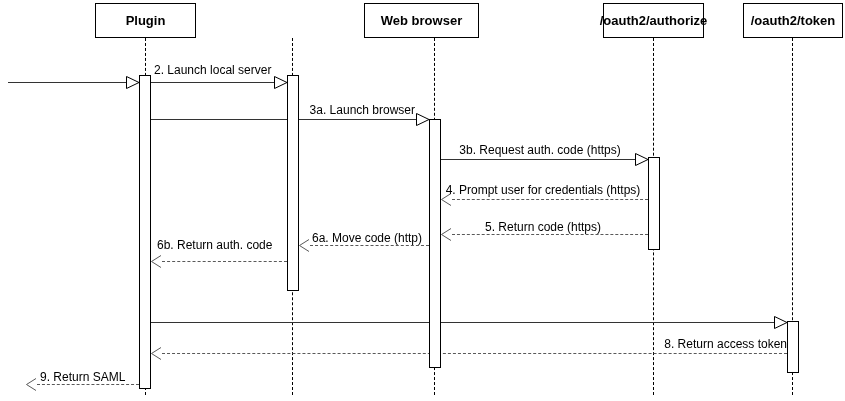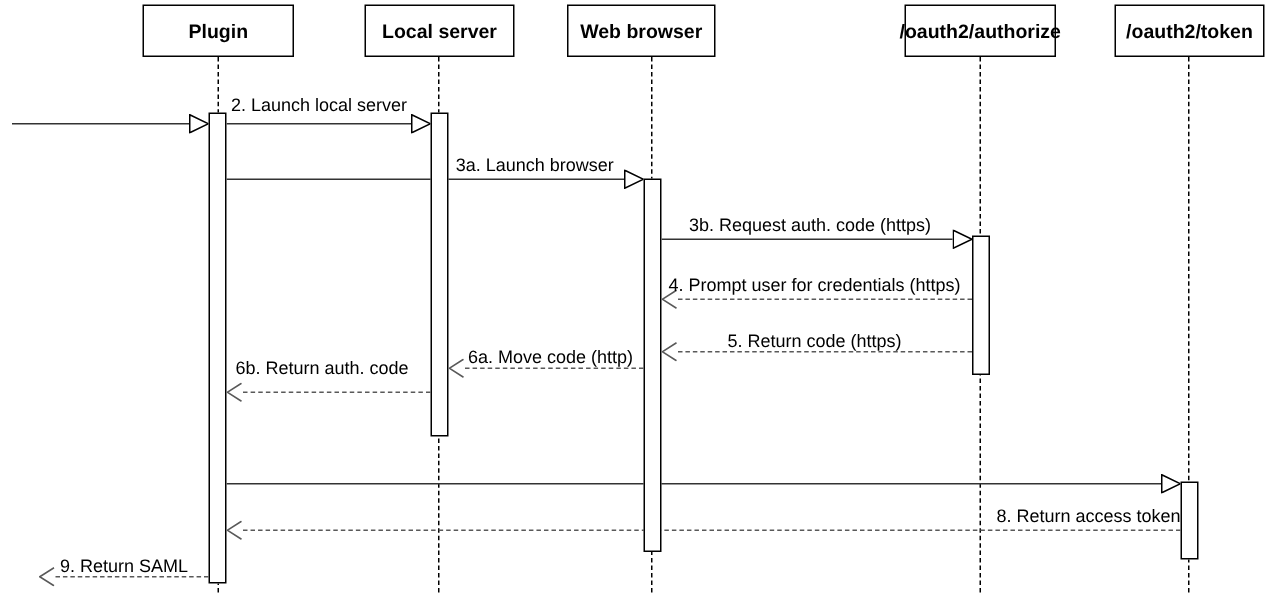--- a/index.html
+++ b/index.html
@@ -45,21 +45,21 @@
   <svg class="arrow" style="left:126px;top:76px" width="14" height="13">
     <polygon points="0.5,0.5 13,6.5 0.5,12.5" fill="#ffffff" stroke="#000000" stroke-width="1"></polygon>
     </svg>
 
   <span class="msg-label" style="left:154px;top:63px;width:140px;text-align:left">2. Launch local server</span>
   <div class="msg-line solid" style="left:151px;top:82px;width:123px"></div>
   <svg class="arrow" style="left:274px;top:76px" width="14" height="13">
     <polygon points="0.5,0.5 13,6.5 0.5,12.5" fill="#ffffff" stroke="#000000" stroke-width="1"></polygon>
     </svg>
 
-  <span class="msg-label" style="left:298px;top:103px;width:117px;text-align:center">3a. Launch browser</span>
+  <span class="msg-label" style="left:298px;top:103px;width:117px;text-align:right">3a. Launch browser</span>
   <div class="msg-line solid" style="left:151px;top:119px;width:265px"></div>
   <svg class="arrow" style="left:416px;top:113px" width="14" height="13">
     <polygon points="0.5,0.5 13,6.5 0.5,12.5" fill="#ffffff" stroke="#000000" stroke-width="1"></polygon>
     </svg>
 
   <span class="msg-label" style="left:445px;top:143px;width:190px;text-align:center">3b. Request auth. code (https)</span>
   <div class="msg-line solid" style="left:441px;top:159px;width:194px"></div>
   <svg class="arrow" style="left:635px;top:153px" width="14" height="13">
     <polygon points="0.5,0.5 13,6.5 0.5,12.5" fill="#ffffff" stroke="#000000" stroke-width="1"></polygon>
     </svg>
@@ -107,24 +107,21 @@
 
   <div class="activation" style="left:139px;top:75px;height:314px"></div>
   <div class="activation" style="left:287px;top:75px;height:216px"></div>
   <div class="activation" style="left:429px;top:119px;height:249px"></div>
   <div class="activation" style="left:648px;top:157px;height:93px"></div>
   <div class="activation" style="left:787px;top:321px;height:52px"></div>
 
   <div class="actor" style="left:95px;width:101px">
     <span>Plugin</span>
     </div>
-  <div class="actor" style="left:243px;width:100px">
-    <span>Local server</span>
-    </div>
-  <div class="actor" style="left:378px;width:99px">
+  <div class="actor" style="left:364px;width:115px">
     <span>Web browser</span>
     </div>
   <div class="actor" style="left:603px;width:101px">
     <span>/oauth2/authorize</span>
     </div>
   <div class="actor" style="left:743px;width:100px">
     <span>/oauth2/token</span>
     </div>
 
 </div>

